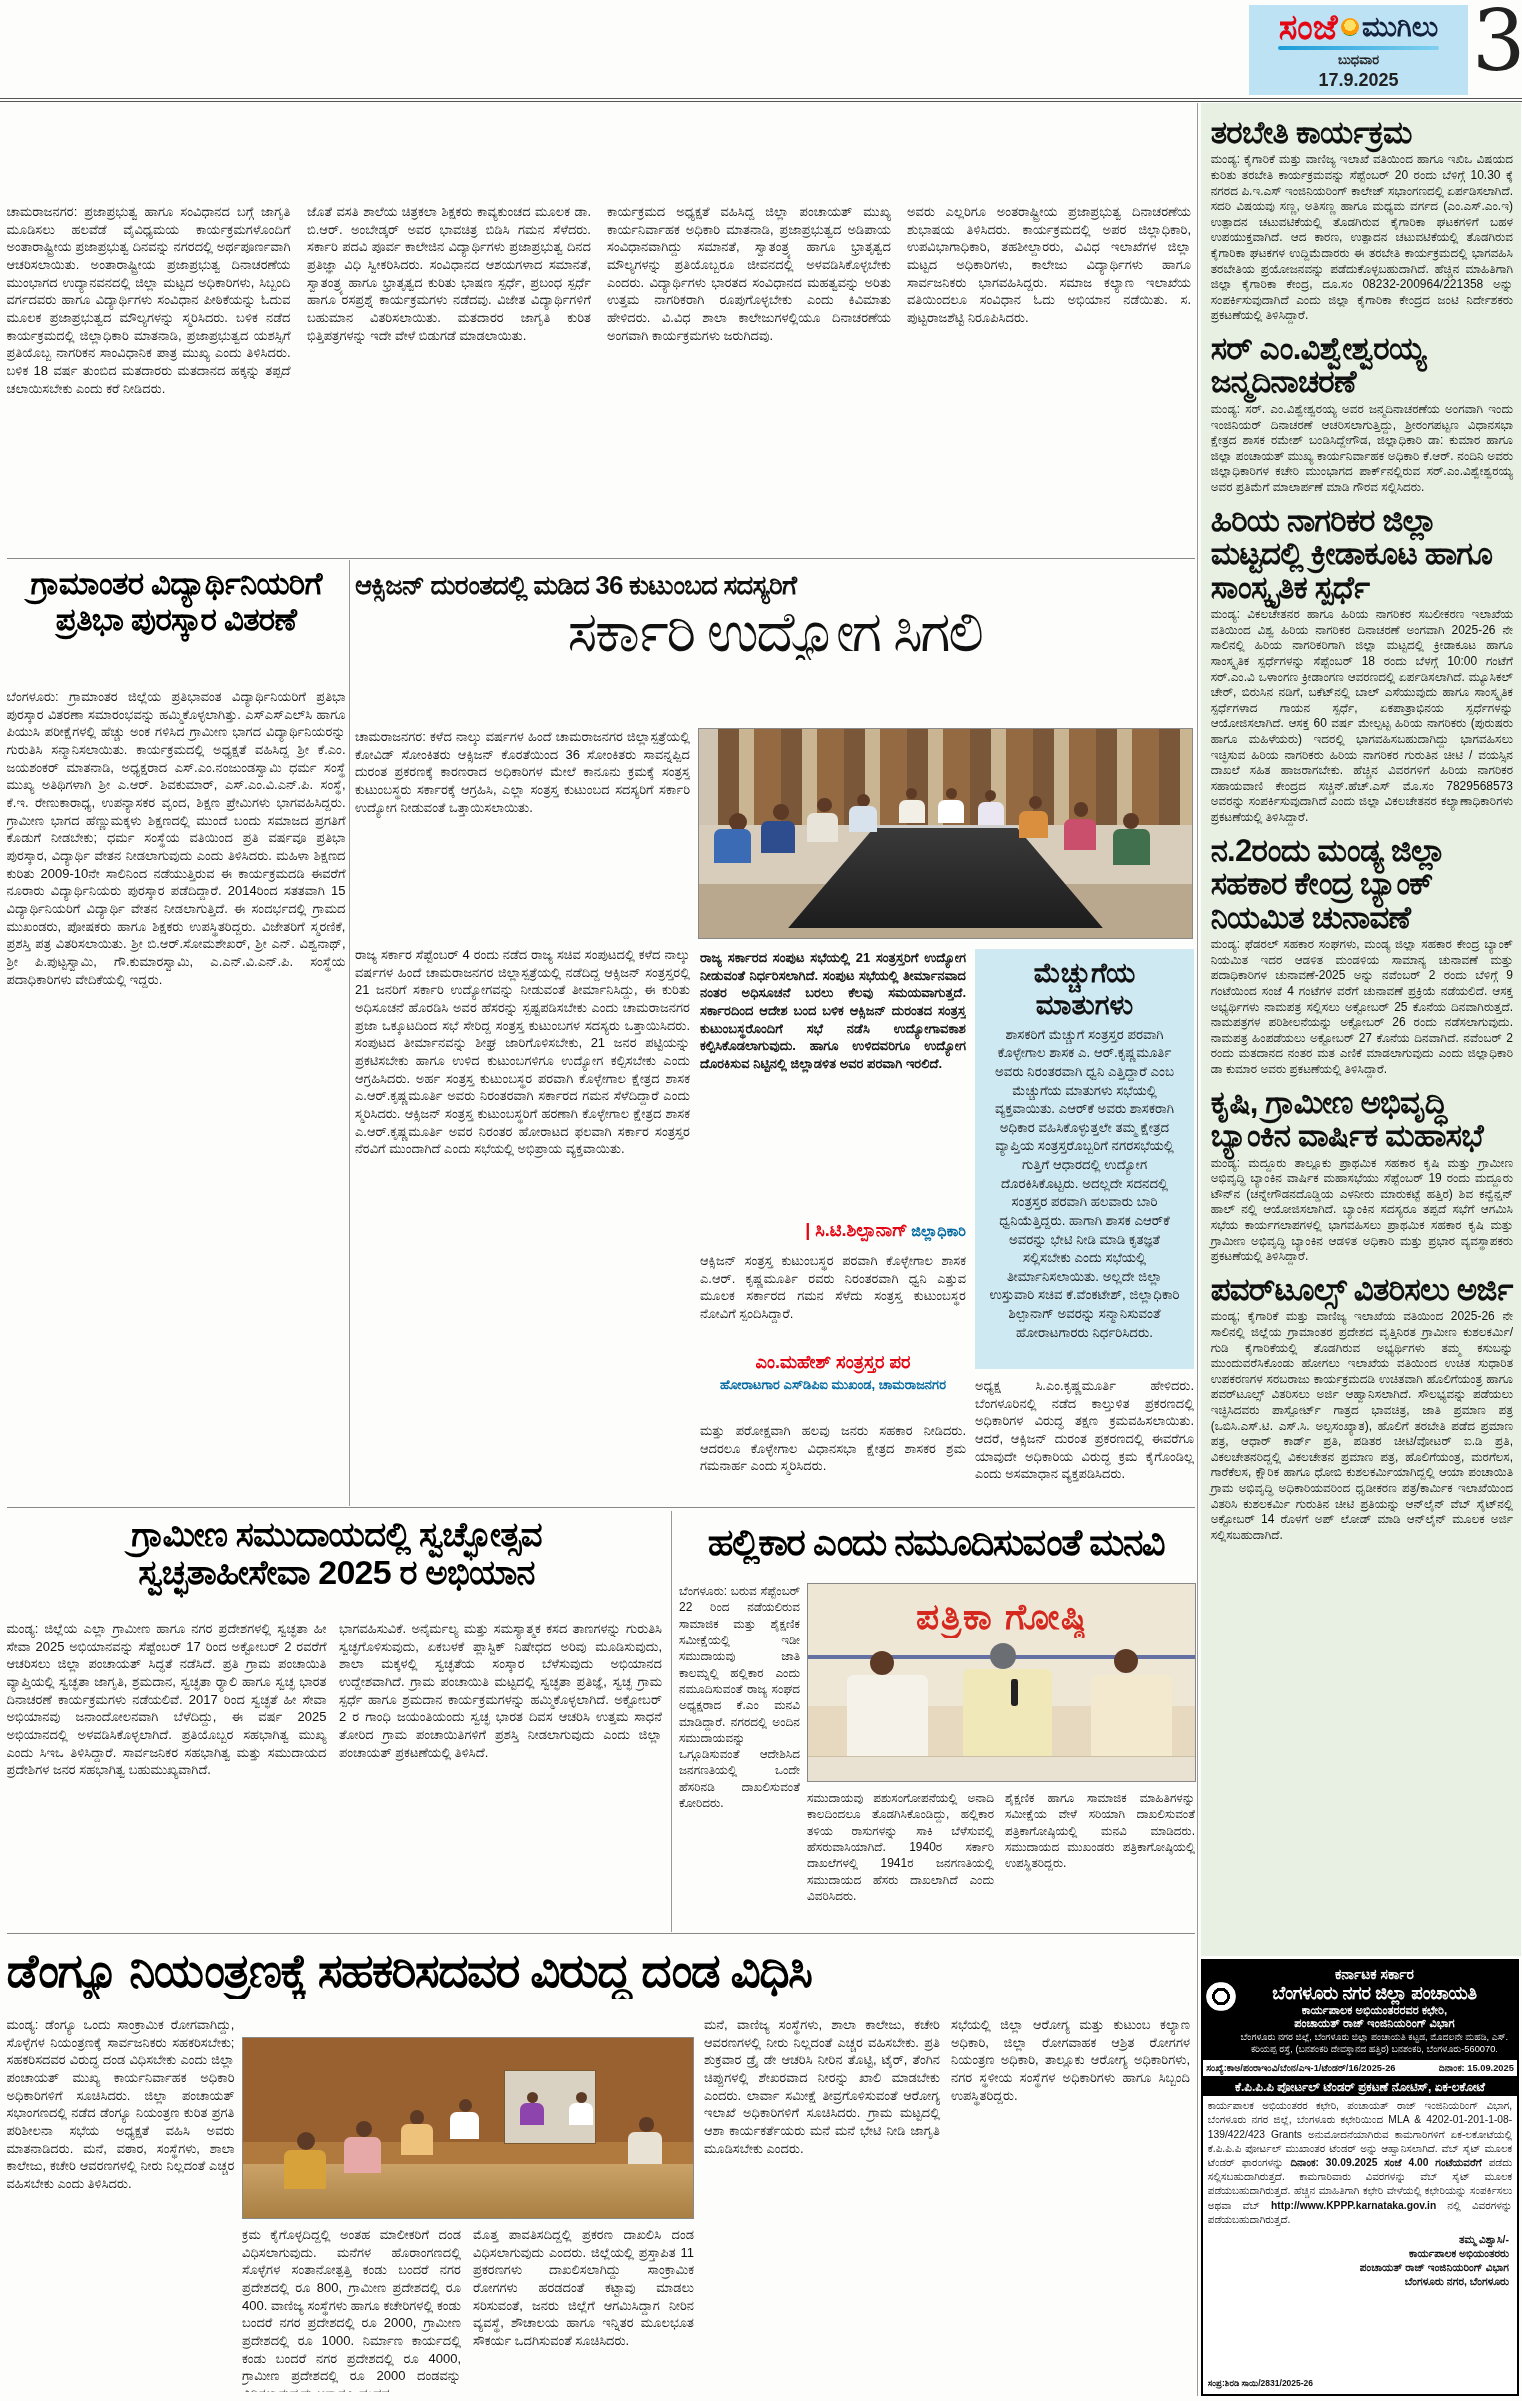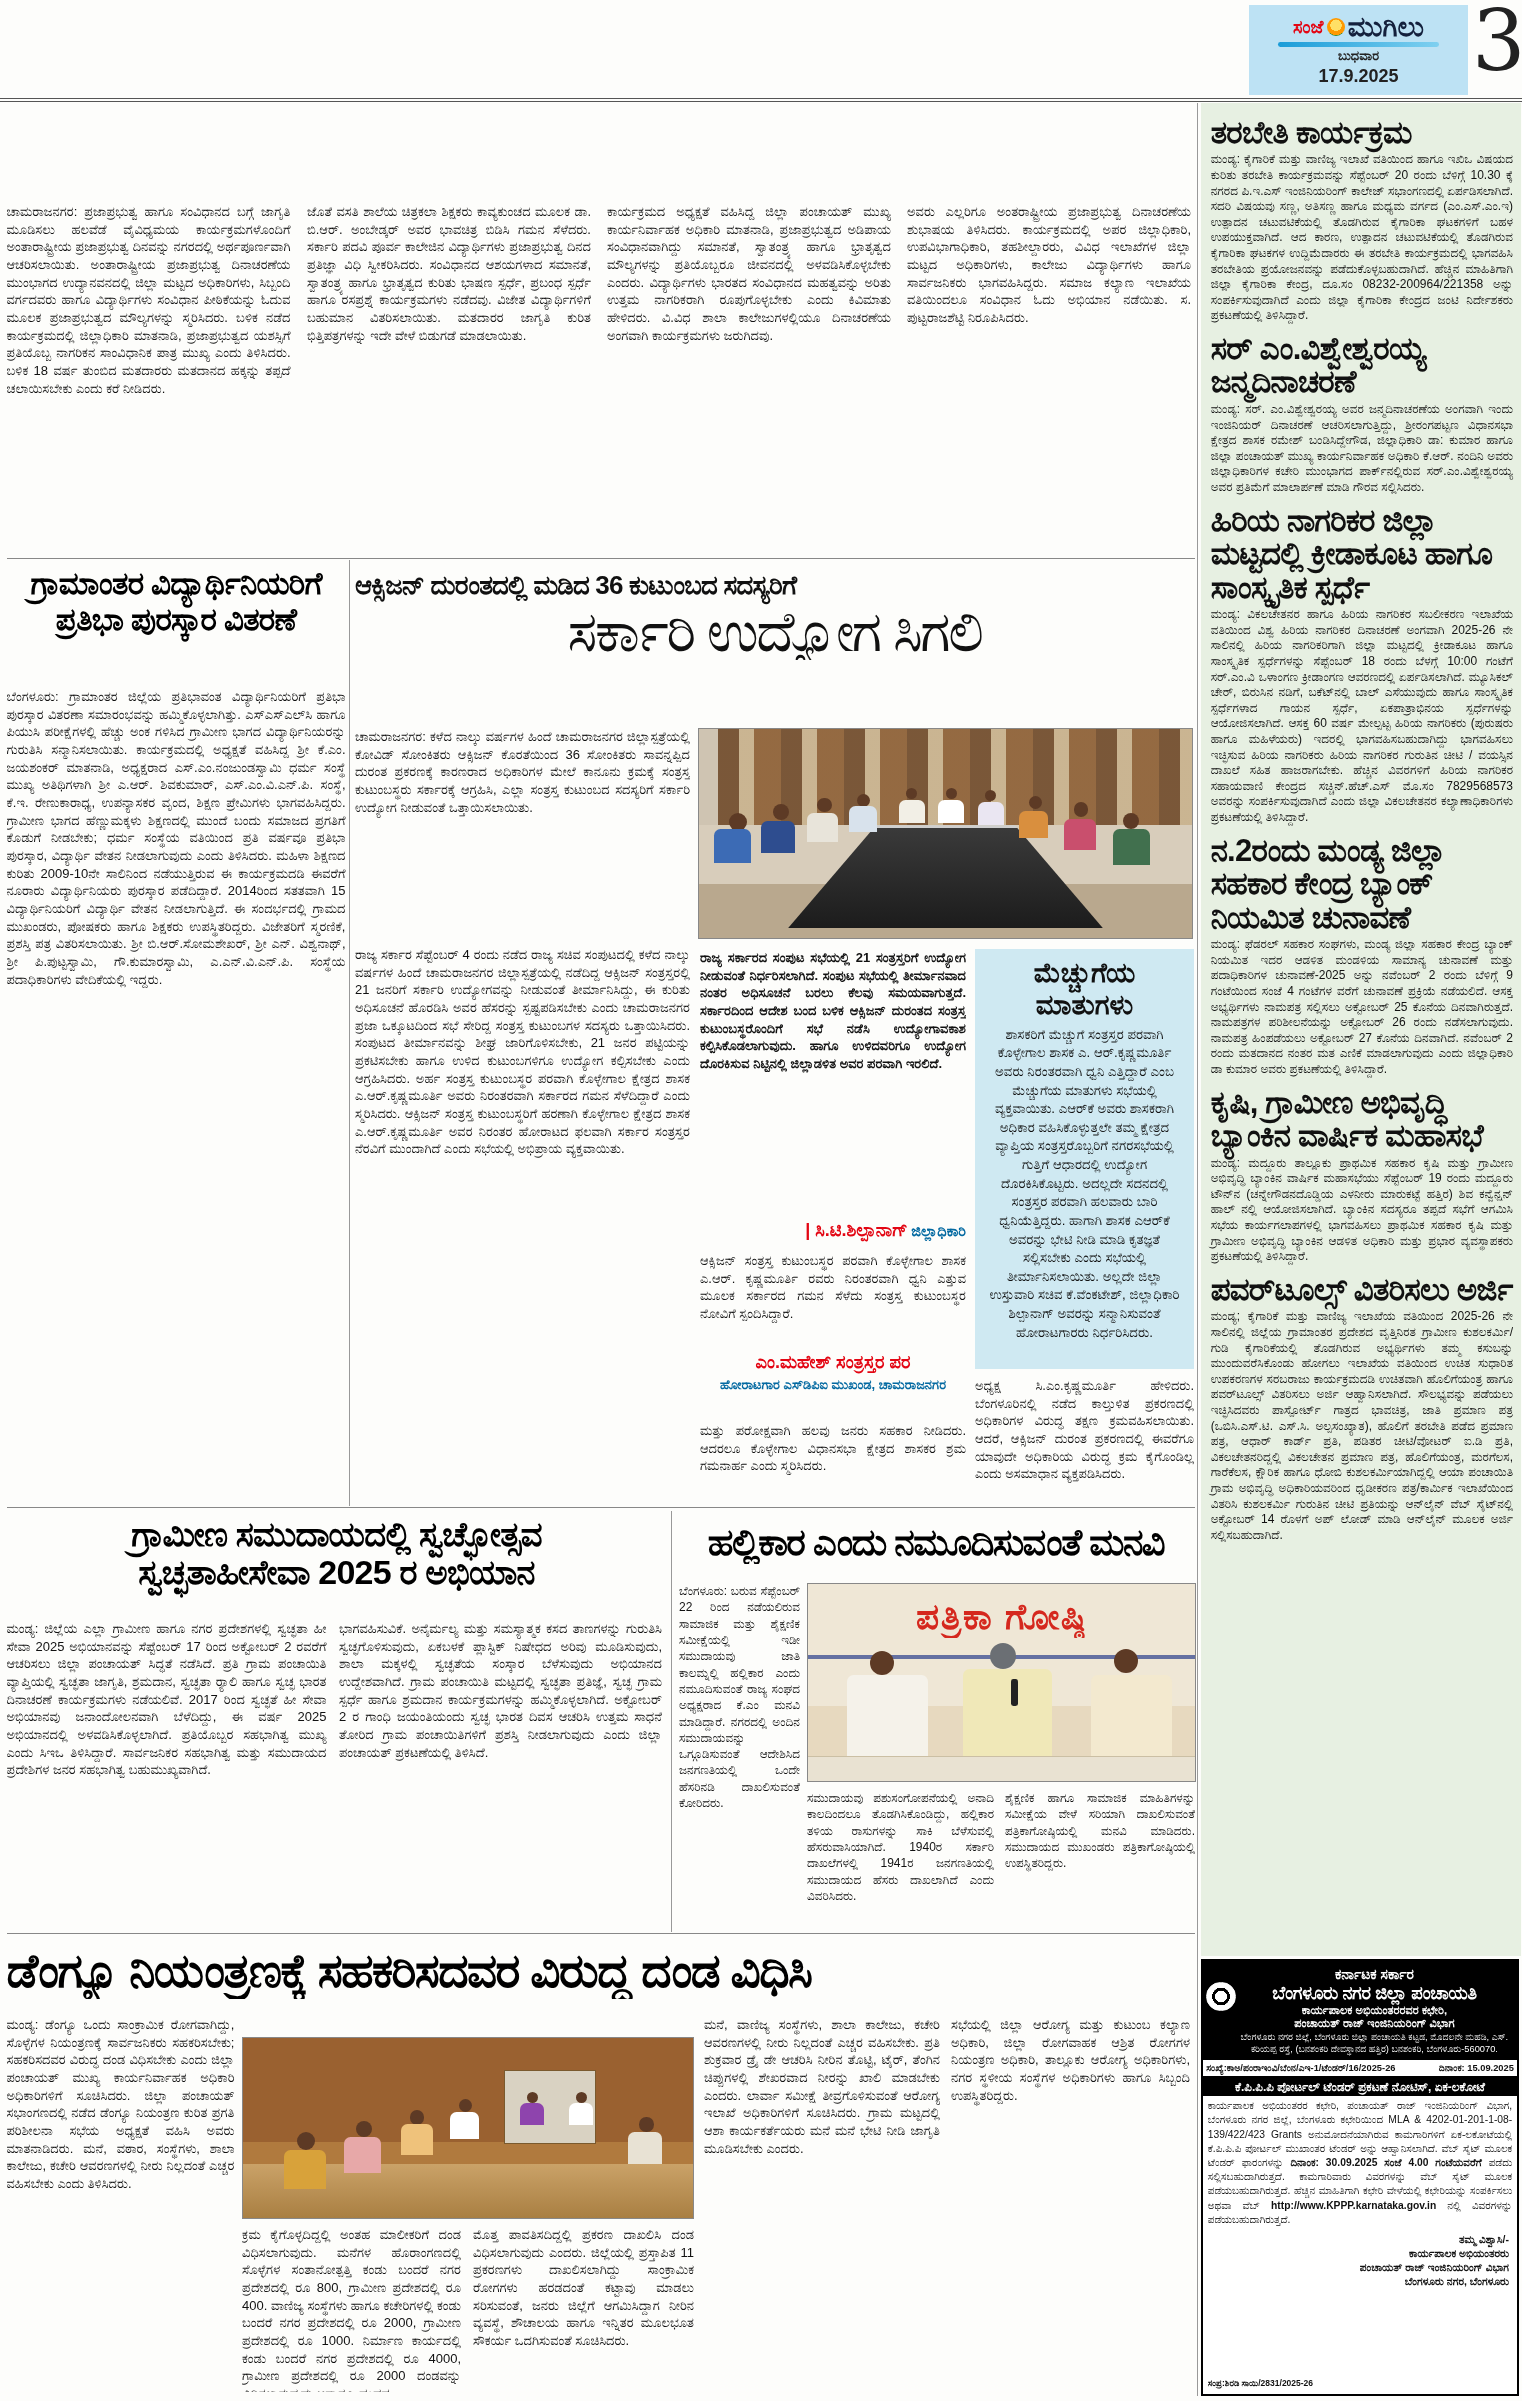--- a/index.html
+++ b/index.html
@@ -3,21 +3,21 @@
 <meta charset="utf-8">
 <style>
   html,body{margin:0;padding:0;background:#777;}
   #page{position:relative;width:1523px;height:2401px;background:#fdfdfb;font-family:"Liberation Sans",sans-serif;color:#111;overflow:hidden;}
   .abs{position:absolute;}
   
   .region-box{left:6.5px;top:32px;width:423px;height:60px;background:#d9d9d9;display:flex;align-items:center;justify-content:center;}
   .region-box span{font-size:37px;font-weight:bold;letter-spacing:-0.8px;}
   .masthead-box{left:1249px;top:4.8px;width:219px;height:90px;background:#bde2f4;display:flex;flex-direction:column;align-items:center;justify-content:center;gap:1.6px;}
   .brand{display:flex;align-items:center;gap:3.2px;line-height:1;}
-  .brand-red{color:#e30613;font-weight:bold;font-size:18px;}
+  .brand-red{color:#e30613;font-weight:bold;font-size:35px;}
   .brand-dark{color:#14213d;font-weight:bold;font-size:27.4px;}
   .sun{width:18px;height:18px;border-radius:50%;background:radial-gradient(circle at 50% 40%,#ffe066 0 40%,#f90 41% 70%,#2e8b2e 71% 100%);display:inline-block;}
   .brand-rule{width:161px;height:4.8px;background:linear-gradient(90deg,#1a9cd8,#7fd0f0);border-radius:2.4px;}
   .mh-day{font-size:13px;font-weight:bold;color:#222;}
   .mh-date{font-size:18px;font-weight:bold;color:#222;}
   .page-num{left:1472px;top:-4.8px;width:48px;height:100px;font-family:"DejaVu Serif",serif;font-size:84px;font-weight:400;color:#222;text-align:center;line-height:1.1;}
   .hairline-h{height:0;border-top:1.6px solid #555;}
   .hairline-h.double{border-bottom:0.8px solid #555;height:1.6px;}
   .hairline-v{width:0;border-left:0.8px solid #999;}
   

